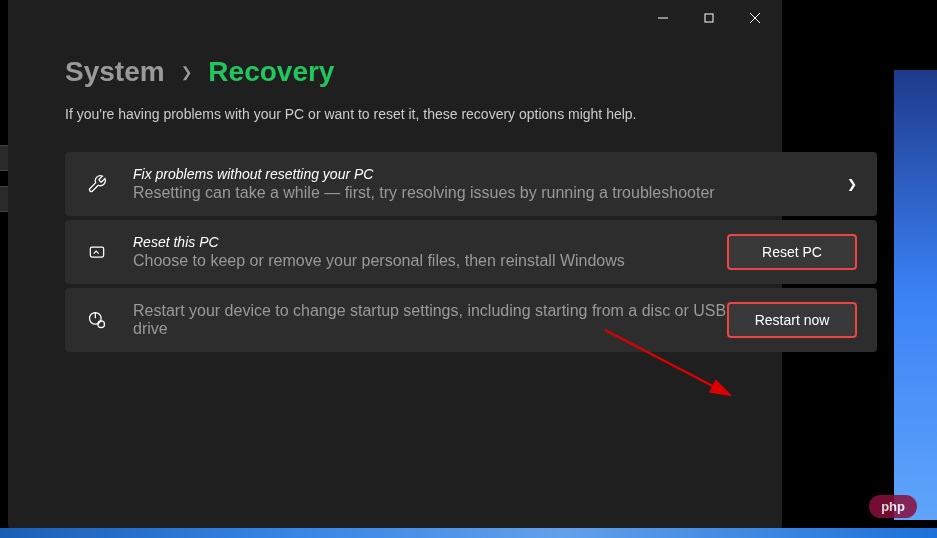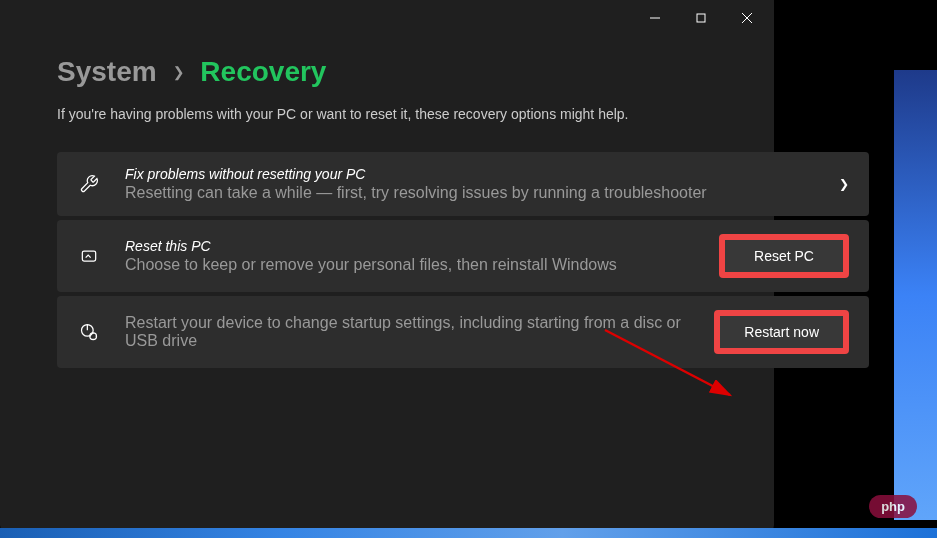--- a/index.html
+++ b/index.html
@@ -15,21 +15,21 @@
       position: absolute;
       bottom: 0;
       left: 0;
       right: 0;
       height: 10px;
       background: linear-gradient(90deg, #1a5fb4 0%, #3584e4 30%, #62a0ea 60%, #1c71d8 100%);
     }
     .window {
       position: absolute;
       top: 0;
-      left: 0;
+      left: 8px;
       width: 774px;
       height: 533px;
       background: #1f1f1f;
       border-radius: 0 0 8px 8px;
     }
     .titlebar {
       height: 36px;
       display: flex;
       justify-content: flex-end;
       align-items: center;
@@ -113,21 +113,21 @@
       font-size: 12px;
     }
     .section-header {
       color: #fff;
       font-size: 14px;
       font-weight: 600;
       margin: 30px 0 12px 0;
     }
     .btn {
       background: #383838;
-      border: 6px solid #ef4444;
+      border: 2px solid #ef4444;
       border-radius: 4px;
       color: #fff;
       padding: 8px 24px;
       font-size: 14px;
       cursor: pointer;
       min-width: 130px;
       text-align: center;
     }
     .bottom-links {
       margin-top: 30px;

